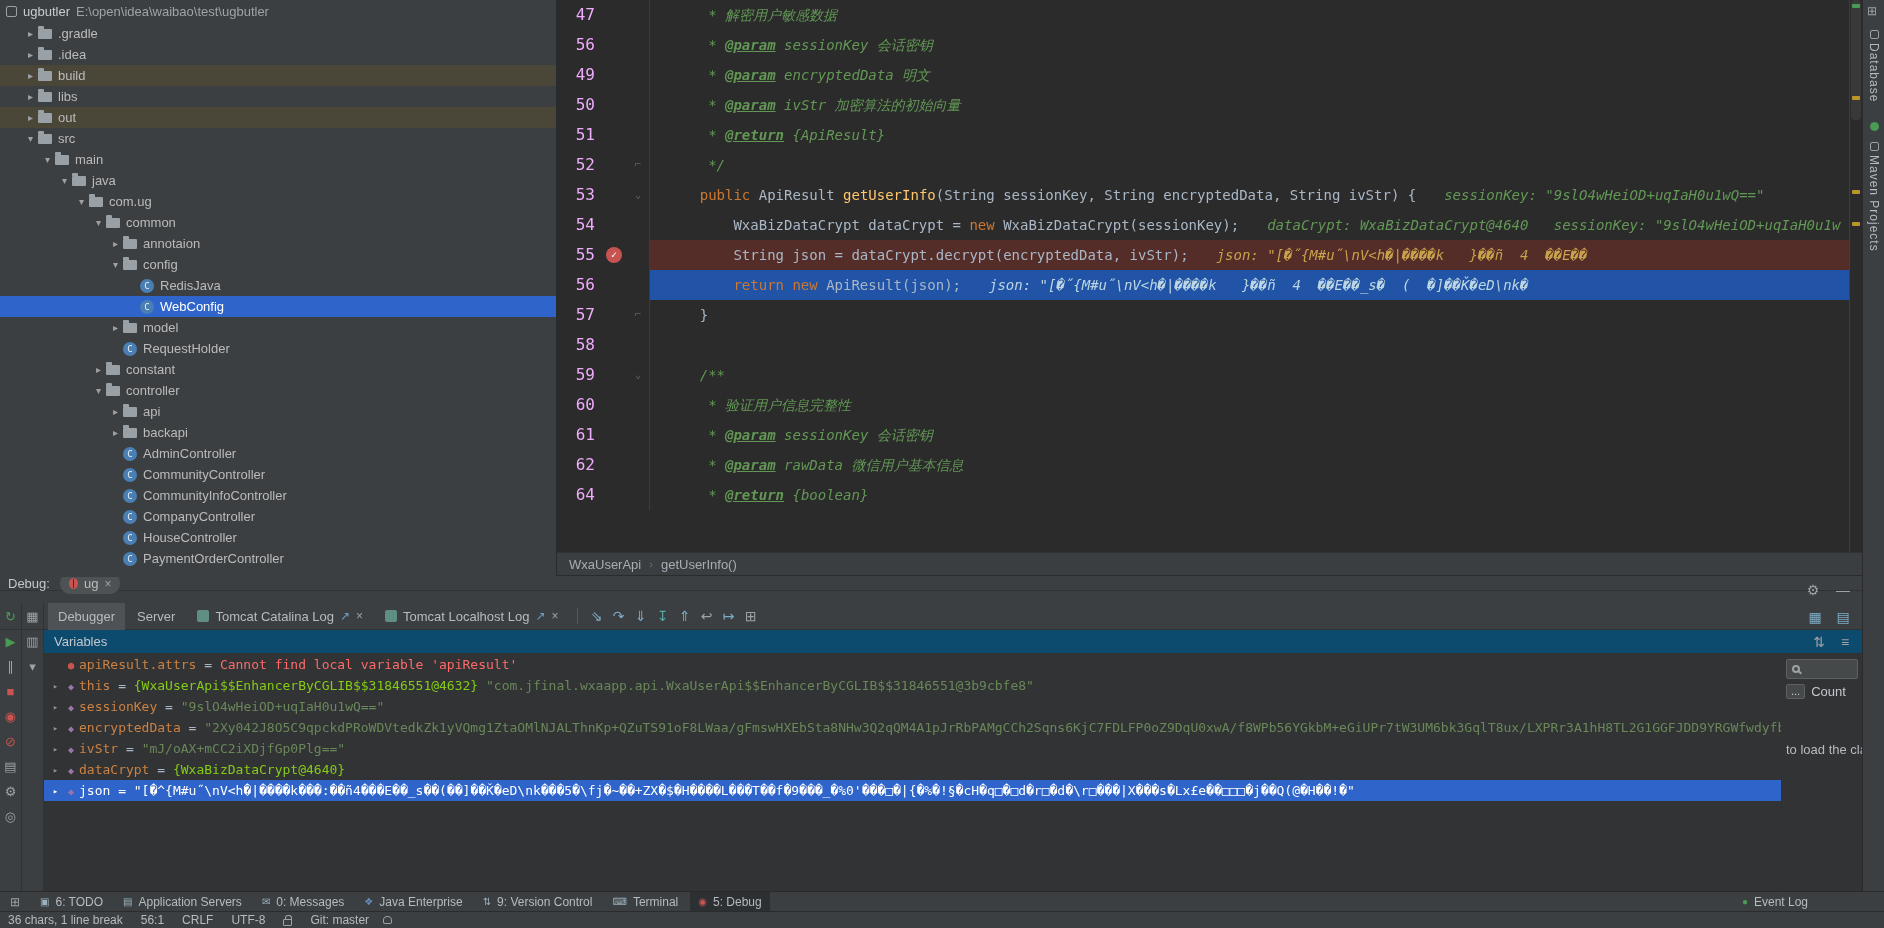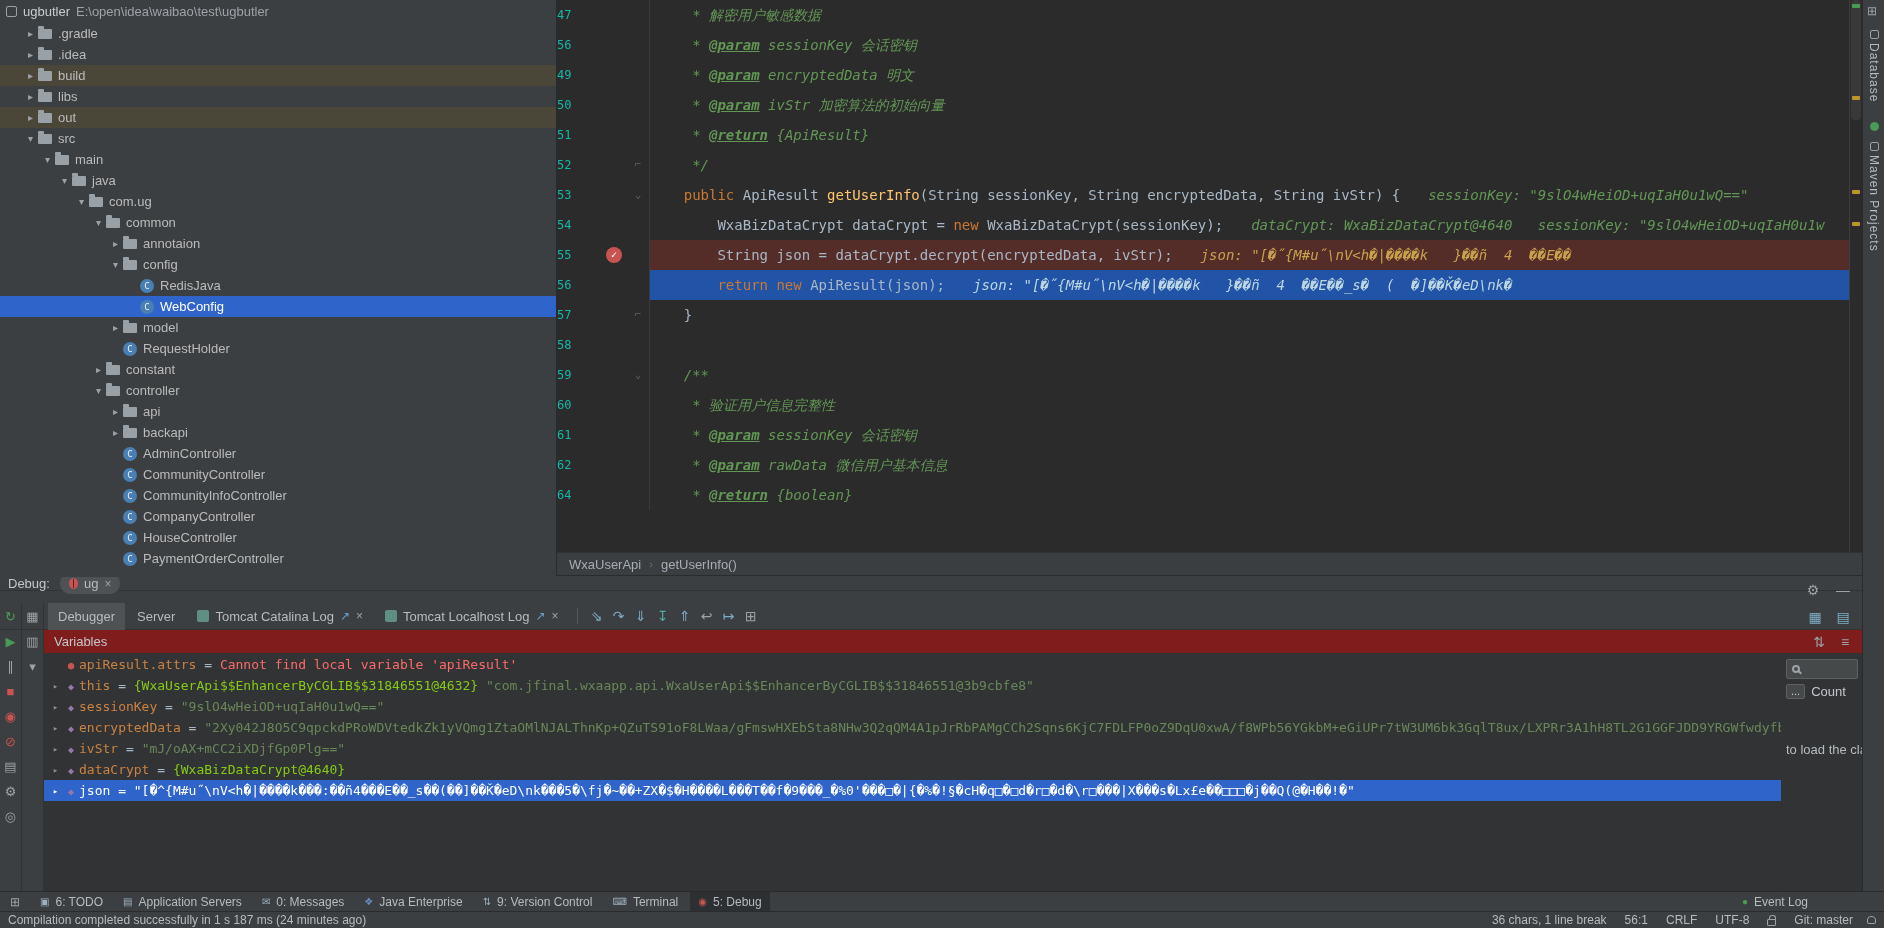--- a/index.html
+++ b/index.html
@@ -21,26 +21,26 @@
   .ico-folder{flex:0 0 14px;height:10px;background:#99a0a6;border-radius:1px;position:relative;margin-right:6px}
   .ico-folder::before{content:"";position:absolute;left:0;top:-3px;width:6px;height:3px;background:#99a0a6;border-radius:1px 1px 0 0}
   .ico-class{flex:0 0 14px;height:14px;border-radius:50%;background:#497fb2;color:#eaf1f8;font-size:9px;
     line-height:14px;text-align:center;margin-right:6px;font-family:"DejaVu Sans Mono",monospace}
   .tree-label{font-size:13px}
 
   
   #editor{position:absolute;left:557px;top:0;right:22px;height:552px;background:#2b2b2b;overflow:hidden}
   #editor-lines{position:absolute;left:0;top:0;right:13px}
   .ed-line{display:flex;height:30px;line-height:30px;font-family:"DejaVu Sans Mono",monospace;font-size:14px;white-space:pre}
-  .ed-ln{flex:0 0 46px;text-align:left;color:#14b8a6;padding-right:8px;font-size:12px}
+  .ed-ln{flex:0 0 46px;text-align:right;color:#f0abfc;padding-right:8px;font-size:16px}
   .ed-bp{flex:0 0 24px;position:relative}
   .bp-dot{position:absolute;left:3px;top:7px;width:16px;height:16px;border-radius:50%;background:#c75450;
     color:#fff;font-size:10px;line-height:16px;text-align:center}
   .ed-fold{flex:0 0 22px;text-align:center;color:#606366;font-size:11px}
-  .ed-code{flex:1;overflow:hidden;border-left:1px solid #3a3d3f;padding-left:0}
+  .ed-code{flex:1;overflow:hidden;border-left:1px solid #3a3d3f;padding-left:16px}
   .bg-bp .ed-code{background:#542c28}
   .bg-exec .ed-code{background:#2154a6}
   .c-kw{color:#cc7832}
   .c-def{color:#a9b7c6}
   .c-plain{color:#a9b7c6}
   .c-method{color:#ffc66d}
   .c-doc{color:#629755;font-style:italic}
   .c-tag{color:#629755;font-style:italic;font-weight:bold;text-decoration:underline}
   .hint{font-style:italic;margin-left:28px}
   .hint-green{color:#629755}
@@ -80,21 +80,21 @@
   .tool-icon.red{color:#c75450}
   .tool-icon.gray{color:#9da2a6}
   #tabs-right-icons{position:absolute;right:8px;top:26px;height:27px;display:flex;align-items:center;gap:6px}
 
   #debug-strip-1{position:absolute;left:0;top:26px;bottom:0;width:22px;border-right:1px solid #323232;
     display:flex;flex-direction:column;align-items:center;padding-top:3px;gap:5px}
   #debug-strip-2{position:absolute;left:22px;top:26px;bottom:0;width:22px;border-right:1px solid #323232;
     display:flex;flex-direction:column;align-items:center;padding-top:3px;gap:5px}
   #debug-strip-1 .tool-icon,#debug-strip-2 .tool-icon{width:20px;height:20px;font-size:13px}
 
-  #vars-header{position:absolute;left:44px;top:53px;right:0;height:24px;background:#7f1d1d;
+  #vars-header{position:absolute;left:44px;top:53px;right:0;height:24px;background:#0c4a6e;
     border-bottom:1px solid #323232;display:flex;align-items:center;padding-left:10px;color:#c3c7cb}
   #vars-header-icons{position:absolute;right:6px;top:0;height:24px;display:flex;align-items:center;gap:4px}
 
   #variables-list{position:absolute;left:44px;top:77px;right:81px;bottom:0;background:#313335;overflow:hidden}
   .var-row{height:21px;display:flex;align-items:center;font-family:"DejaVu Sans Mono",monospace;font-size:13px;
     white-space:pre;overflow:hidden;padding-left:4px}
   .var-row.sel{background:#2f65ca}
   .var-row.sel span{color:#ffffff !important}
   .var-arrow{flex:0 0 15px;text-align:center;color:#8f9496;font-size:9px}
   .var-ico{flex:0 0 16px;text-align:center}
@@ -454,21 +454,20 @@
       </div>
     </span>
   <span class="spacer"></span>
   <span id="event-log-btn">
     <span class="wb-ico c-green">●</span>
     <span>Event Log</span>
   </span>
 </div>
 
 <div id="statusbar">
-  <span id="status-message">Compilation completed successfully in 1 s 187 ms (24 minutes ago)</span>
   <span id="status-right">
     <span>36 chars, 1 line break</span>
     <span>56:1</span>
     <span>CRLF</span>
     <span>UTF-8</span>
     <span class="lock"></span>
     <span>Git: master</span>
   </span>
   <span class="bell"></span>
 </div>

